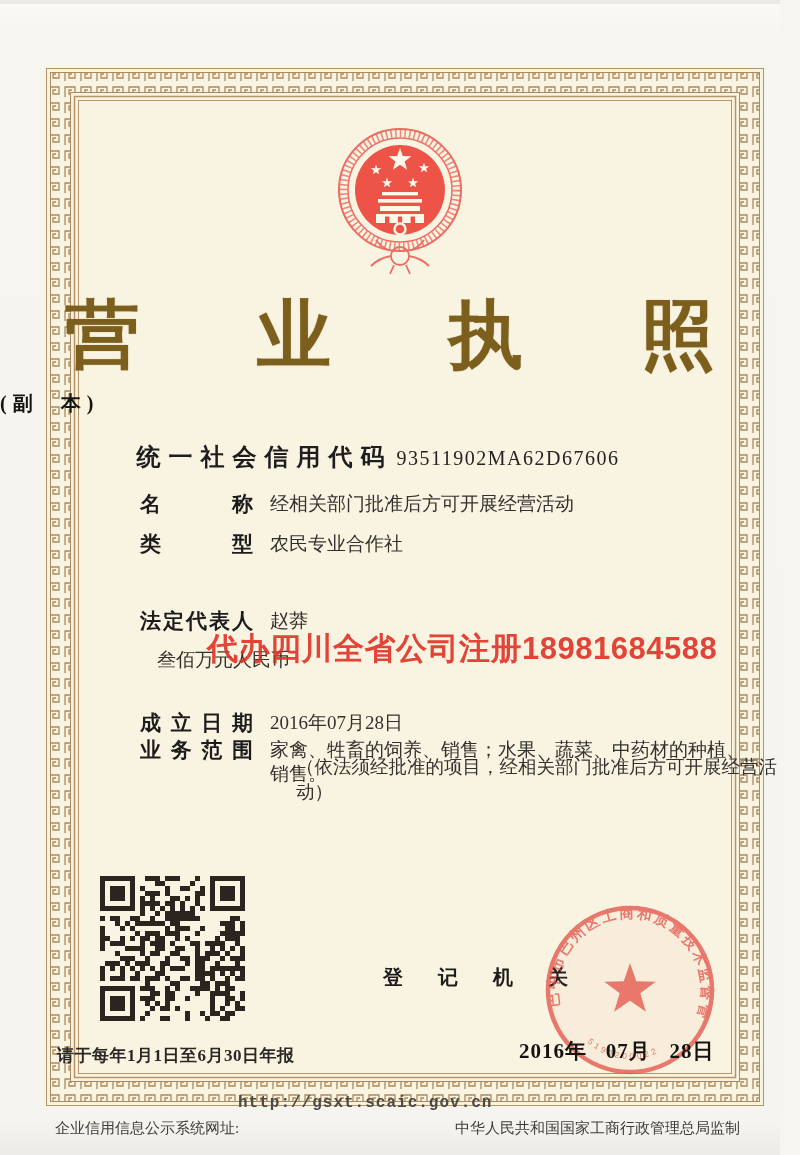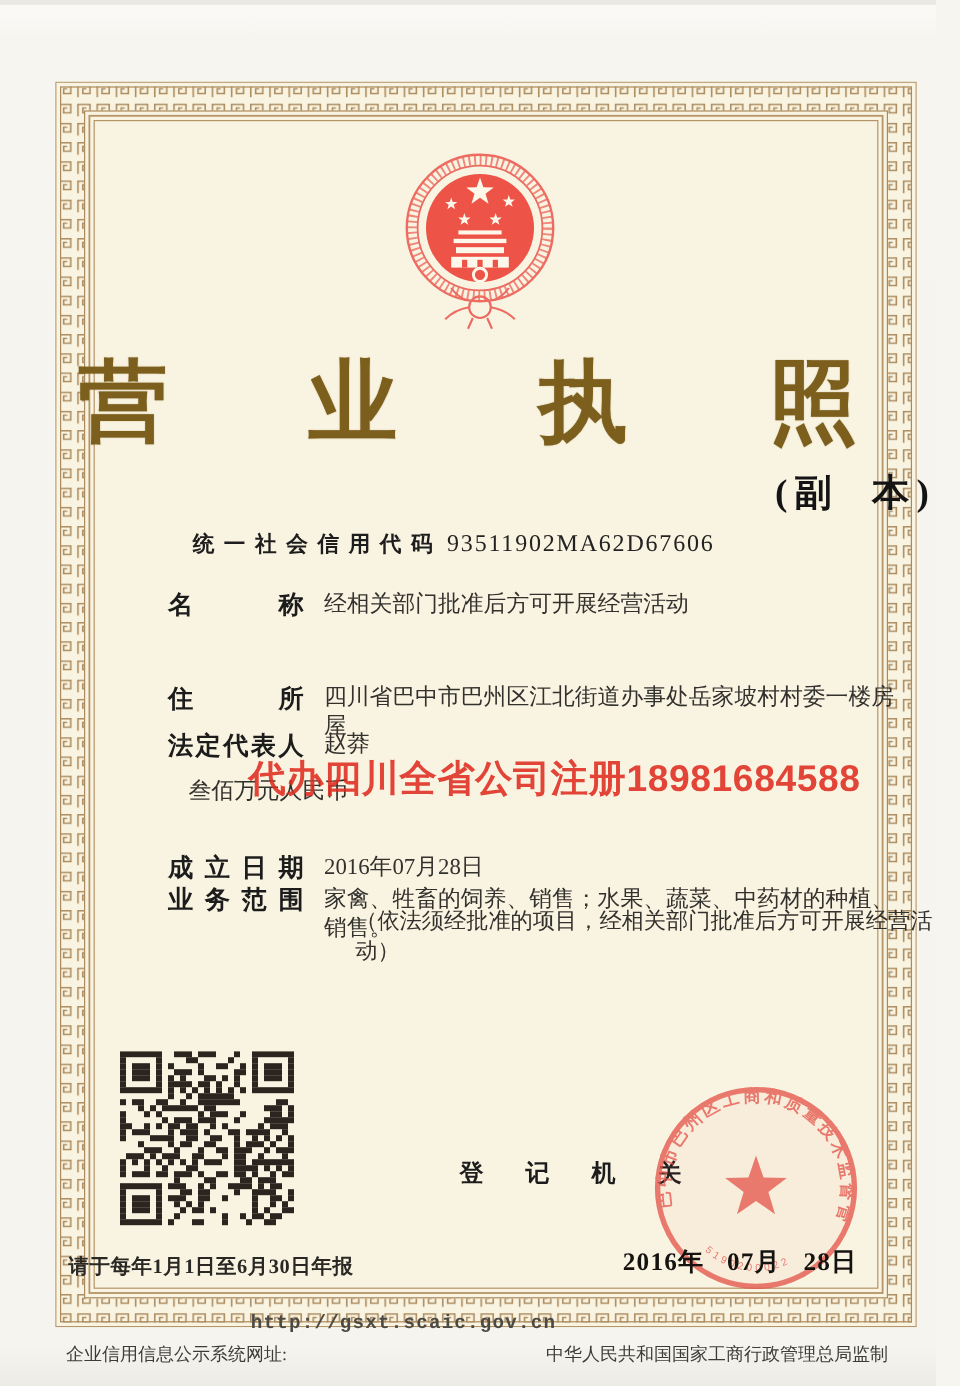--- a/index.html
+++ b/index.html
@@ -14,26 +14,26 @@
   .frame-svg { position:absolute; left:46px; top:68px; }
 
   
   .emblem { position:absolute; left:330px; top:120px; }
 
   
   .doc-title { position:absolute; left:0; right:0; top:286px; text-align:center;
     font-family:"DejaVu Sans","Liberation Sans",sans-serif; font-weight:900;
     font-size:74px; color:#7d5f1d; letter-spacing:46px; text-indent:46px;
     white-space:pre; text-shadow:0 0 1px rgba(110,82,20,.6); }
-  .doc-subtitle { position:absolute; left:0; right:0; top:390px; text-align:right;
-    font-size:31px; color:#141414; font-weight:600; letter-spacing:6px; white-space:pre; }
+  .doc-subtitle { position:absolute; left:0; right:0; top:390px; text-align:left;
+    font-size:20px; color:#141414; font-weight:600; letter-spacing:6px; white-space:pre; }
 
   .credit-line { position:absolute; left:0; right:24px; top:441px; text-align:center;
     white-space:nowrap; }
-  .credit-label { font-size:18px; font-weight:700; color:#1d1d1d; letter-spacing:8px; }
+  .credit-label { font-size:24px; font-weight:700; color:#1d1d1d; letter-spacing:8px; }
   .credit-code  { font-size:20px; color:#232323; letter-spacing:1.5px;
     font-family:"Liberation Serif",serif; }
 
   
   .field-row { position:absolute; left:140px; width:610px; display:flex; align-items:flex-start; }
   .field-label { display:inline-block; width:113px; flex:0 0 113px;
     font-size:21px; font-weight:700; color:#1c1c1c;
     text-align:justify; text-align-last:justify; line-height:1.15;font-family:Liberation Serif, serif; }
   .field-value { margin-left:17px; font-size:19px; color:#33312e; line-height:1.25; }
   .row-name    { top:492px; }
@@ -52,21 +52,21 @@
 
   
   .qr-box { position:absolute; left:100px; top:876px; }
   .authority-label { position:absolute; left:383px; top:964px; font-size:20px; font-weight:700;
     color:#1c1c1c; letter-spacing:15px; white-space:nowrap; }
   .seal-svg { position:absolute; left:540px; top:893px; z-index:2; }
   .issue-date { position:absolute; left:519px; top:1037px; z-index:3; font-size:21px;
     font-weight:600; color:#15130f; white-space:pre; letter-spacing:1px; }
   .annual-note { position:absolute; left:57px; top:1044px; font-size:17px; font-weight:600;
     color:#2a2824; letter-spacing:.5px; }
-  .gov-url { position:absolute; left:209px; top:1094px; z-index:4;
+  .gov-url { position:absolute; left:238px; top:1094px; z-index:4;
     font-family:"Liberation Mono","DejaVu Sans Mono",monospace;
     font-size:16px; font-weight:700; color:#4c4a45; letter-spacing:1px; }
   .footer-left  { position:absolute; left:55px; top:1119px; font-size:15px; color:#3e3c37; }
   .footer-right { position:absolute; right:40px; top:1119px; font-size:15px; color:#3e3c37; }
 </style>
 </head>
 <body>
 
 <div id="canvas">
 
@@ -121,23 +121,23 @@
 
   <div class="credit-line">
     <span class="credit-label">统一社会信用代码</span>
     <span class="credit-code">93511902MA62D67606</span>
   </div>
 
   <div class="field-row row-name">
     <span class="field-label">名称</span>
     <span class="field-value">经相关部门批准后方可开展经营活动</span>
   </div>
-  <div class="field-row row-addr">
-    <span class="field-label">住所</span>
-    <span class="field-value">四川省巴中市巴州区江北街道办事处岳家坡村村委一楼房屋</span>
+  <div class="field-row row-type">
+    <span class="field-label">类型</span>
+    <span class="field-value">农民专业合作社</span>
   </div>
   <div class="field-row row-rep">
     <span class="field-label">法定代表人</span>
     <span class="field-value">赵莽</span>
   </div>
   <div class="field-row row-capital">
     <span class="field-value">叁佰万元人民币</span>
   </div>
   <div class="field-row row-date">
     <span class="field-label">成立日期</span>

